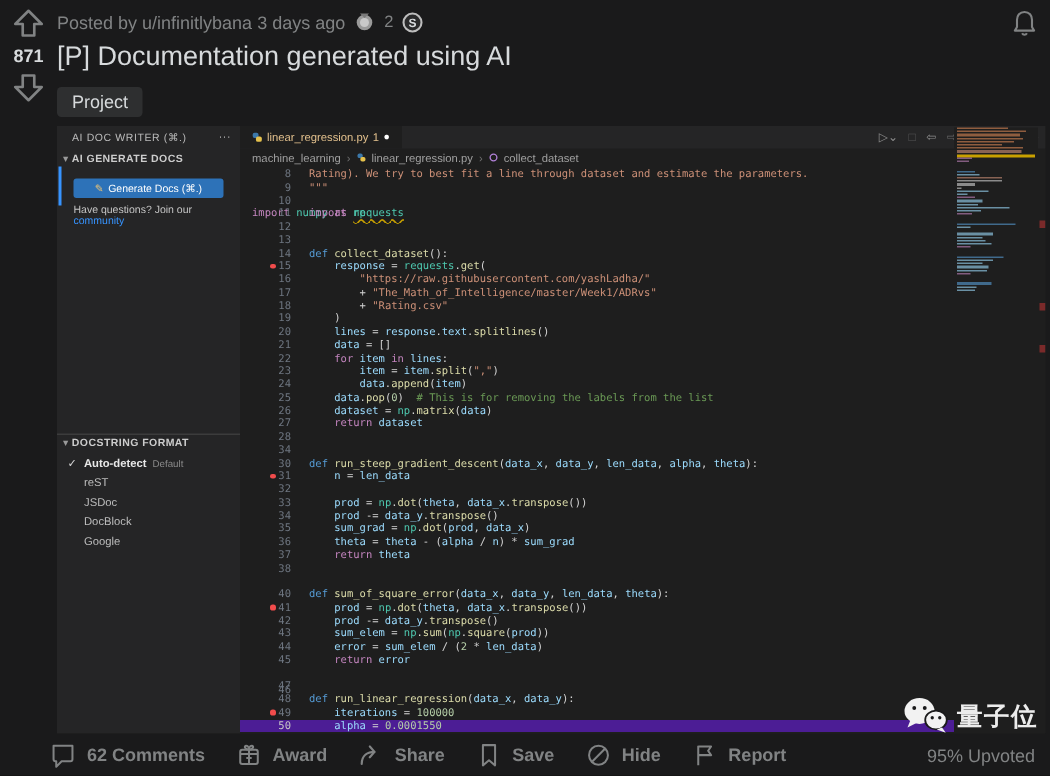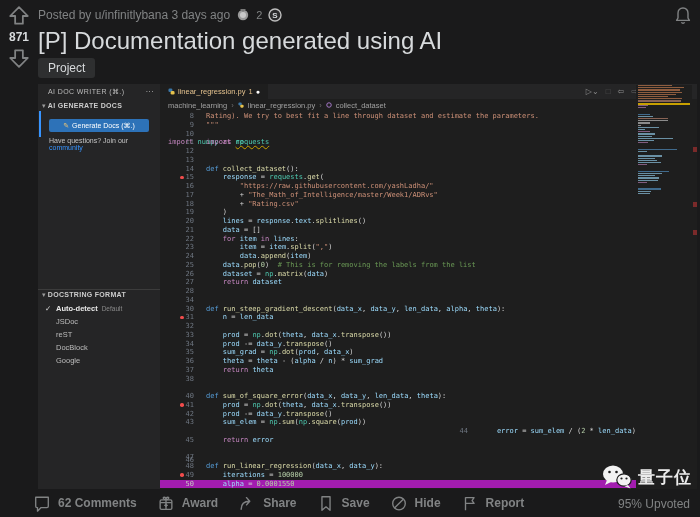--- a/index.html
+++ b/index.html
@@ -6,21 +6,21 @@
   #root{position:relative;width:700px;height:517px;background:#1a1a1b;overflow:hidden;
         font-family:"Liberation Sans",sans-serif;color:#d7dadc;}
   
   .vote-col{position:absolute;left:0;top:6px;width:38px;text-align:center;}
   .vote-col svg{display:block;margin:0 auto;cursor:pointer;}
   .score{font-size:12px;font-weight:bold;color:#d7dadc;margin:4px 0;}
   
   .meta-row{position:absolute;left:38px;top:8px;font-size:12px;color:#818384;display:flex;align-items:center;gap:6px;}
   .award-count{color:#818384;font-size:11px;}
   .bell{position:absolute;right:8px;top:6px;}
-  .post-title{position:absolute;left:38px;top:27px;font-size:24px;font-weight:500;color:#d7dadc;}
+  .post-title{position:absolute;left:38px;top:27px;font-size:18px;font-weight:500;color:#d7dadc;}
   .flair{position:absolute;left:38px;top:58px;background:#2e2f30;color:#d7dadc;
          font-size:12px;font-weight:500;padding:3px 10px;border-radius:3px;}
   
   .embed{position:absolute;left:38px;top:84px;width:659px;height:405px;background:#1e1e1e;overflow:hidden;cursor:pointer;}
   .vsc-sidebar{position:absolute;left:0;top:0;width:122px;height:405px;background:#252526;}
   .sb-focusbar{position:absolute;left:1px;top:27px;width:2px;height:26px;background:#3794ff;}
   .sb-header{position:absolute;left:10px;top:4px;right:6px;font-size:7px;letter-spacing:.4px;color:#bbbbbb;display:flex;justify-content:space-between;}
   .sb-section{position:absolute;left:4px;font-size:7px;font-weight:bold;letter-spacing:.3px;color:#cccccc;}
   .sb-chev{color:#9a9a9a;margin-right:2px;font-weight:normal;}
   .gen-btn{position:absolute;left:11px;top:35px;width:100px;height:13px;border-radius:2px;
@@ -41,21 +41,21 @@
   .tab-name{color:#e2c08d;}
   .tab-badge{color:#e2c08d;}
   .tab-dot{color:#ffffff;font-size:7px;}
   .ed-toolbar{position:absolute;right:4px;top:0;height:15px;display:flex;align-items:center;gap:7px;color:#8b8b8b;font-size:8px;}
   .ed-toolbar span{cursor:pointer;line-height:1;}
   .breadcrumb{position:absolute;left:8px;top:15px;height:12px;display:flex;align-items:center;gap:4px;
               font-size:7.5px;color:#a0a0a0;white-space:nowrap;}
   .bc-sep{color:#6f6f6f;}
   .codearea{position:absolute;left:0;top:27px;width:537px;height:378px;}
   .crow{position:absolute;left:0;height:8.75px;width:476px;display:flex;white-space:pre;}
-  .crow.hl{background:#a21caf;}
+  .crow.hl{background:#4c1d95;}
   .gut{width:34px;text-align:right;padding-right:4px;font-family:"DejaVu Sans Mono",monospace;
        font-size:7px;line-height:8.75px;color:#6e7681;flex:none;}
   .crow.hl .gut{color:#c6c6c6;}
   .ctext{font-family:"DejaVu Sans Mono",monospace;font-size:7px;line-height:8.75px;margin-left:8px;}
   .errdot{position:absolute;left:20px;top:2.6px;width:3.5px;height:3.5px;border-radius:50%;background:#f14c4c;}
   .tk-k{color:#C586C0}.tk-d{color:#569CD6}.tk-f{color:#DCDCAA}.tk-v{color:#9CDCFE}
   .tk-m{color:#4EC9B0}.tk-s{color:#CE9178}.tk-n{color:#B5CEA8}.tk-c{color:#6A9955}.tk-p{color:#D4D4D4}
   .tk-u{color:#4EC9B0;text-decoration:underline;text-decoration-style:wavy;text-decoration-color:#c8a000;}
   .minimap{position:absolute;left:476px;top:1px;width:56px;height:260px;background:#1e1e1e;}
   .mmbar{position:absolute;left:2px;height:1.2px;}
@@ -117,22 +117,22 @@
         <span class="pen">✎</span>
         <span>Generate Docs (⌘.)</span>
       </div>
       <div class="sb-help">
         <span>Have questions? Join our </span><span style="color:#3794ff;cursor:pointer;">community</span>
       </div>
       <div class="sb-divider"></div>
       <div class="sb-section" style="top:207px;"><span class="sb-chev">▾</span><span>DOCSTRING FORMAT</span></div>
       <div class="fmt-list" id="fmt-list">
           <div class="fmt-item sel"><span class="fmt-check">✓</span><span>Auto-detect</span><span class="fmt-badge">Default</span></div>
+          <div class="fmt-item"><span>reST</span></div>
           <div class="fmt-item"><span>JSDoc</span></div>
-          <div class="fmt-item"><span>reST</span></div>
           <div class="fmt-item"><span>DocBlock</span></div>
           <div class="fmt-item"><span>Google</span></div>
         </div>
     </div>
 
     <div class="vsc-editor">
       <div class="tabbar">
         <div class="tab">
           <svg width="7" height="7" viewBox="0 0 8 8">
             <rect x="0.5" y="0.5" width="4.5" height="4" rx="1.5" fill="#3b77a8"></rect>
@@ -196,21 +196,21 @@
           <div class="crow" style="top: 219.75px;"><span class="gut">33</span><span class="ctext"><span class="tk-p">    </span><span class="tk-v">prod</span><span class="tk-p"> = </span><span class="tk-m">np</span><span class="tk-p">.</span><span class="tk-f">dot</span><span class="tk-p">(</span><span class="tk-v">theta</span><span class="tk-p">, </span><span class="tk-v">data_x</span><span class="tk-p">.</span><span class="tk-f">transpose</span><span class="tk-p">())</span></span></div>
           <div class="crow" style="top: 228.5px;"><span class="gut">34</span><span class="ctext"><span class="tk-p">    </span><span class="tk-v">prod</span><span class="tk-p"> -= </span><span class="tk-v">data_y</span><span class="tk-p">.</span><span class="tk-f">transpose</span><span class="tk-p">()</span></span></div>
           <div class="crow" style="top: 237.25px;"><span class="gut">35</span><span class="ctext"><span class="tk-p">    </span><span class="tk-v">sum_grad</span><span class="tk-p"> = </span><span class="tk-m">np</span><span class="tk-p">.</span><span class="tk-f">dot</span><span class="tk-p">(</span><span class="tk-v">prod</span><span class="tk-p">, </span><span class="tk-v">data_x</span><span class="tk-p">)</span></span></div>
           <div class="crow" style="top: 246px;"><span class="gut">36</span><span class="ctext"><span class="tk-p">    </span><span class="tk-v">theta</span><span class="tk-p"> = </span><span class="tk-v">theta</span><span class="tk-p"> - (</span><span class="tk-v">alpha</span><span class="tk-p"> / </span><span class="tk-v">n</span><span class="tk-p">) * </span><span class="tk-v">sum_grad</span></span></div>
           <div class="crow" style="top: 254.75px;"><span class="gut">37</span><span class="ctext"><span class="tk-p">    </span><span class="tk-k">return</span><span class="tk-p"> </span><span class="tk-v">theta</span></span></div>
           <div class="crow" style="top: 263.5px;"><span class="gut">38</span><span class="ctext"></span></div>
           <div class="crow" style="top: 281px;"><span class="gut">40</span><span class="ctext"><span class="tk-d">def </span><span class="tk-f">sum_of_square_error</span><span class="tk-p">(</span><span class="tk-v">data_x</span><span class="tk-p">, </span><span class="tk-v">data_y</span><span class="tk-p">, </span><span class="tk-v">len_data</span><span class="tk-p">, </span><span class="tk-v">theta</span><span class="tk-p">):</span></span></div>
           <div class="crow" style="top: 289.75px;"><span class="gut">41</span><span class="errdot"></span><span class="ctext"><span class="tk-p">    </span><span class="tk-v">prod</span><span class="tk-p"> = </span><span class="tk-m">np</span><span class="tk-p">.</span><span class="tk-f">dot</span><span class="tk-p">(</span><span class="tk-v">theta</span><span class="tk-p">, </span><span class="tk-v">data_x</span><span class="tk-p">.</span><span class="tk-f">transpose</span><span class="tk-p">())</span></span></div>
           <div class="crow" style="top: 298.5px;"><span class="gut">42</span><span class="ctext"><span class="tk-p">    </span><span class="tk-v">prod</span><span class="tk-p"> -= </span><span class="tk-v">data_y</span><span class="tk-p">.</span><span class="tk-f">transpose</span><span class="tk-p">()</span></span></div>
           <div class="crow" style="top: 307.25px;"><span class="gut">43</span><span class="ctext"><span class="tk-p">    </span><span class="tk-v">sum_elem</span><span class="tk-p"> = </span><span class="tk-m">np</span><span class="tk-p">.</span><span class="tk-f">sum</span><span class="tk-p">(</span><span class="tk-m">np</span><span class="tk-p">.</span><span class="tk-f">square</span><span class="tk-p">(</span><span class="tk-v">prod</span><span class="tk-p">))</span></span></div>
-          <div class="crow" style="top: 316px; justify-content: flex-end;"><span class="gut">44</span><span class="ctext"><span class="tk-p">    </span><span class="tk-v">error</span><span class="tk-p"> = </span><span class="tk-v">sum_elem</span><span class="tk-p"> / (</span><span class="tk-n">2</span><span class="tk-p"> * </span><span class="tk-v">len_data</span><span class="tk-p">)</span></span></div>
+          <div class="crow" style="top: 316px;"><span class="gut">44</span><span class="ctext"><span class="tk-p">    </span><span class="tk-v">error</span><span class="tk-p"> = </span><span class="tk-v">sum_elem</span><span class="tk-p"> / (</span><span class="tk-n">2</span><span class="tk-p"> * </span><span class="tk-v">len_data</span><span class="tk-p">)</span></span></div>
           <div class="crow" style="top: 324.75px;"><span class="gut">45</span><span class="ctext"><span class="tk-p">    </span><span class="tk-k">return</span><span class="tk-p"> </span><span class="tk-v">error</span></span></div>
           <div class="crow" style="top: 345px; align-items: flex-end;"><span class="gut">46</span><span class="ctext"></span></div>
           <div class="crow" style="top: 342.25px;"><span class="gut">47</span><span class="ctext"></span></div>
           <div class="crow" style="top: 351px;"><span class="gut">48</span><span class="ctext"><span class="tk-d">def </span><span class="tk-f">run_linear_regression</span><span class="tk-p">(</span><span class="tk-v">data_x</span><span class="tk-p">, </span><span class="tk-v">data_y</span><span class="tk-p">):</span></span></div>
           <div class="crow" style="top: 359.75px;"><span class="gut">49</span><span class="errdot"></span><span class="ctext"><span class="tk-p">    </span><span class="tk-v">iterations</span><span class="tk-p"> = </span><span class="tk-n">100000</span></span></div>
           <div class="crow hl" style="top: 368.5px;"><span class="gut">50</span><span class="ctext"><span class="tk-p">    </span><span class="tk-v">alpha</span><span class="tk-p"> = </span><span class="tk-n">0.0001550</span></span></div>
         </div>
       <div class="minimap" id="minimap">
           <div class="mmbar" style="top: 0px; width: 34px; background: rgb(143, 93, 63);"></div>
           <div class="mmbar" style="top: 2.2px; width: 46px; background: rgb(143, 93, 63);"></div>

